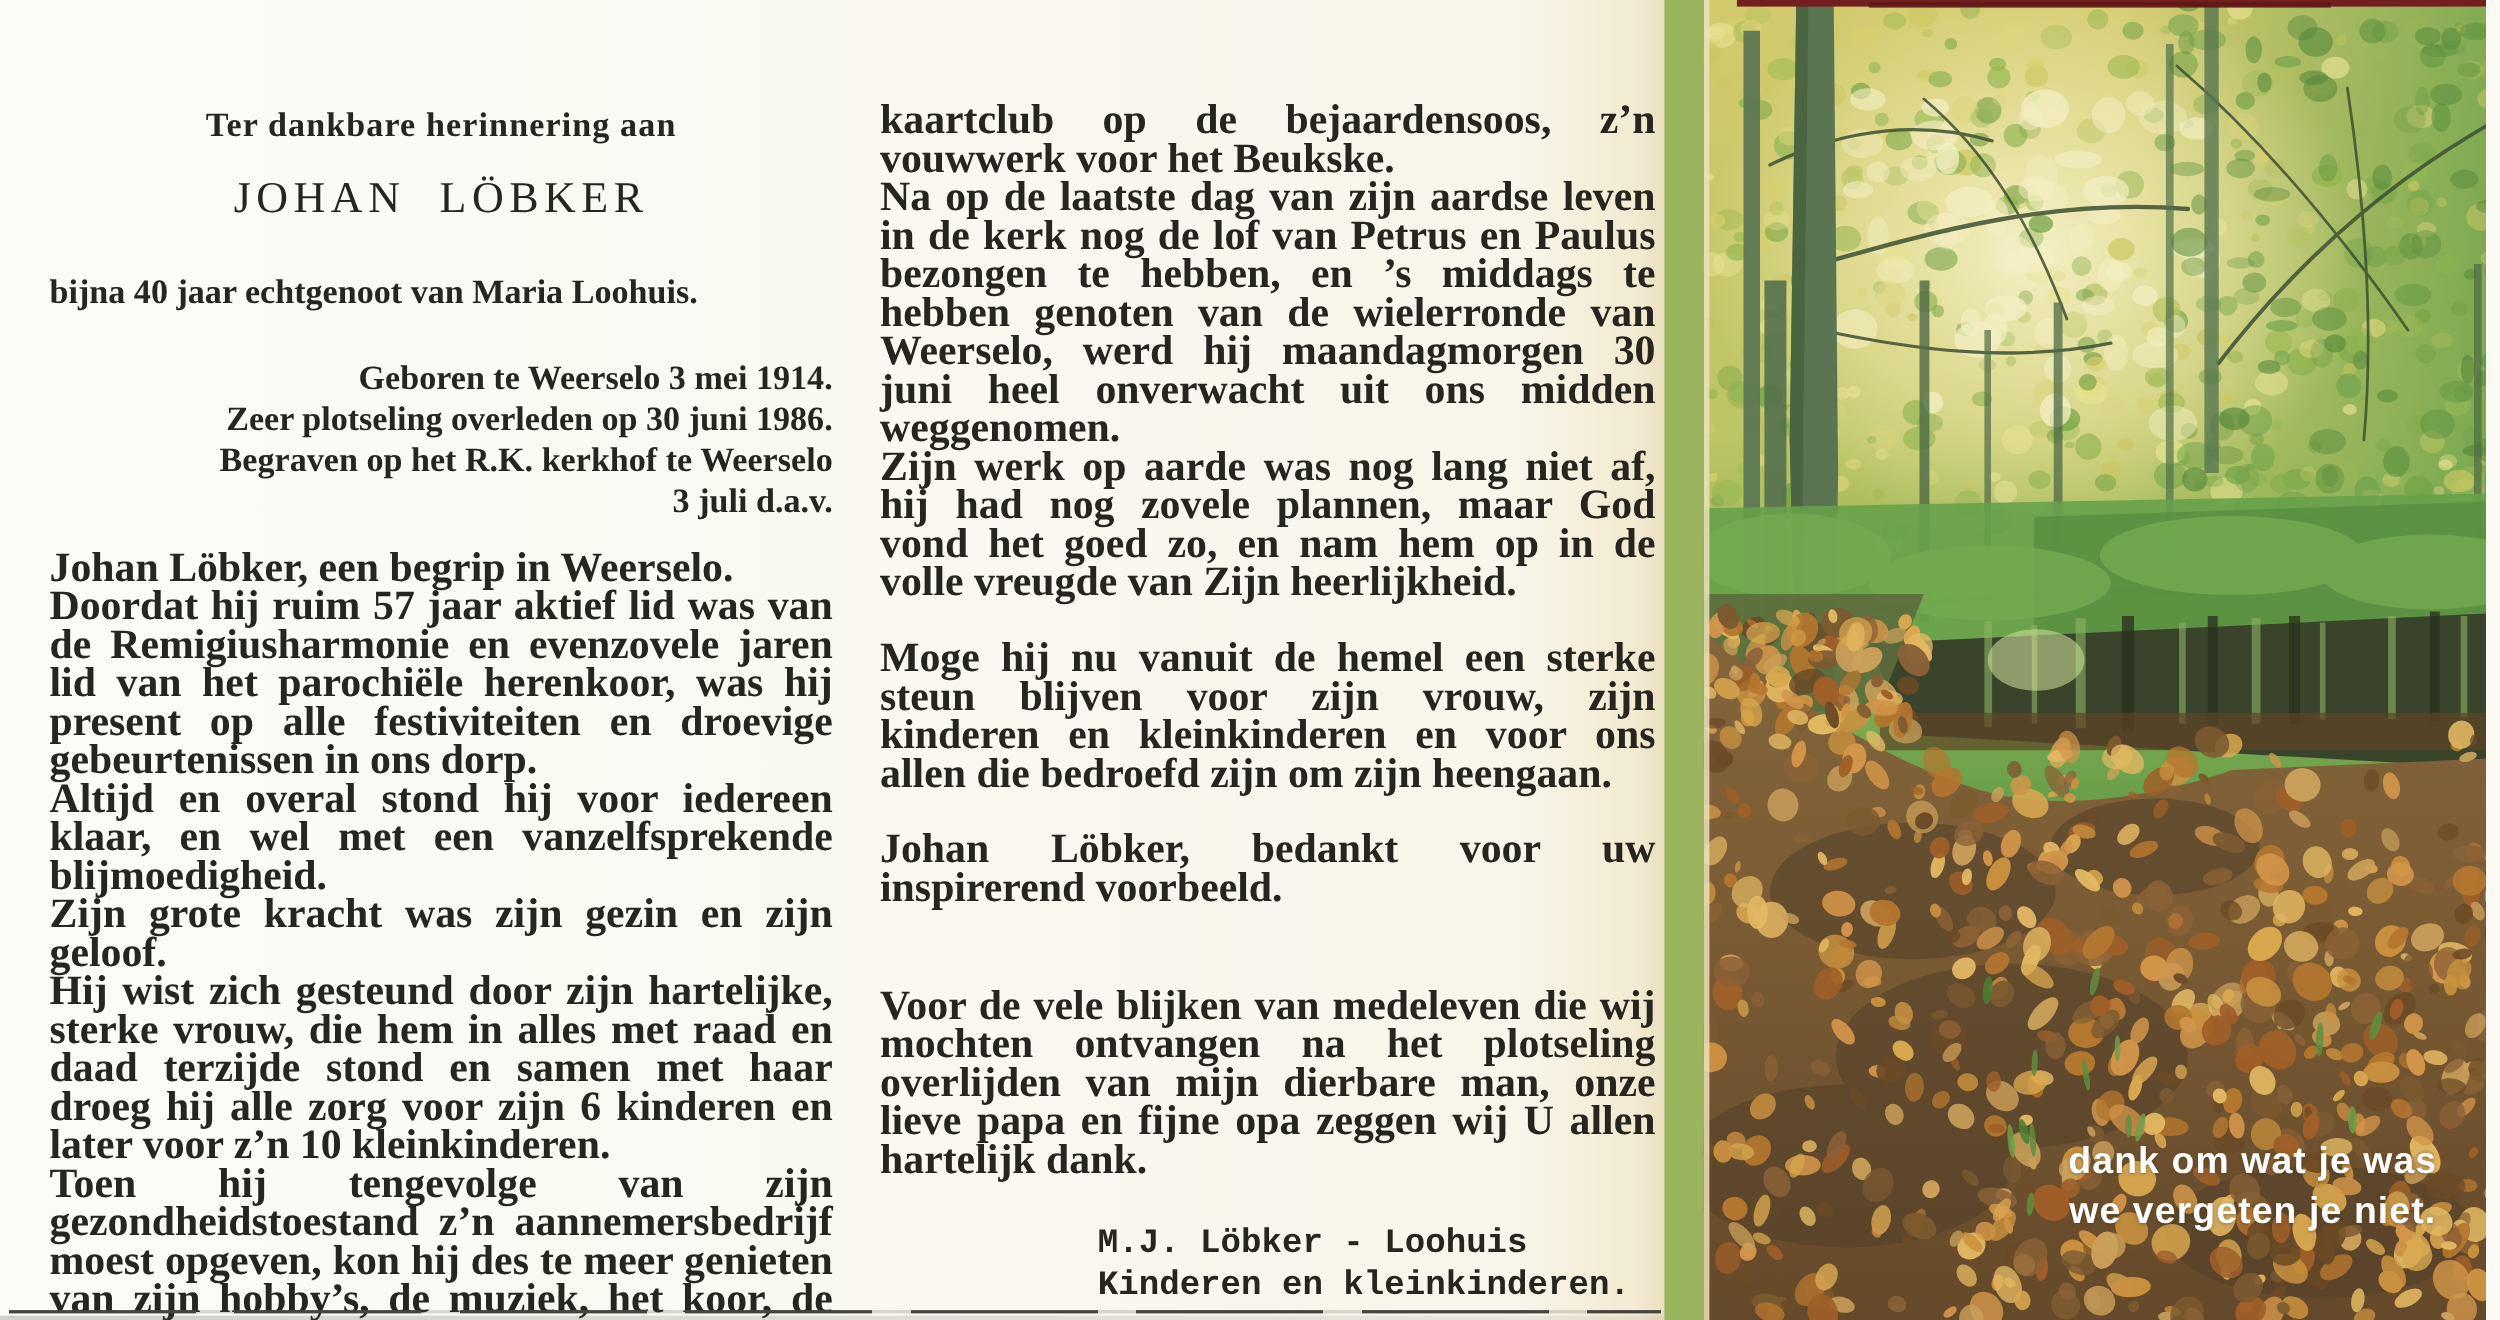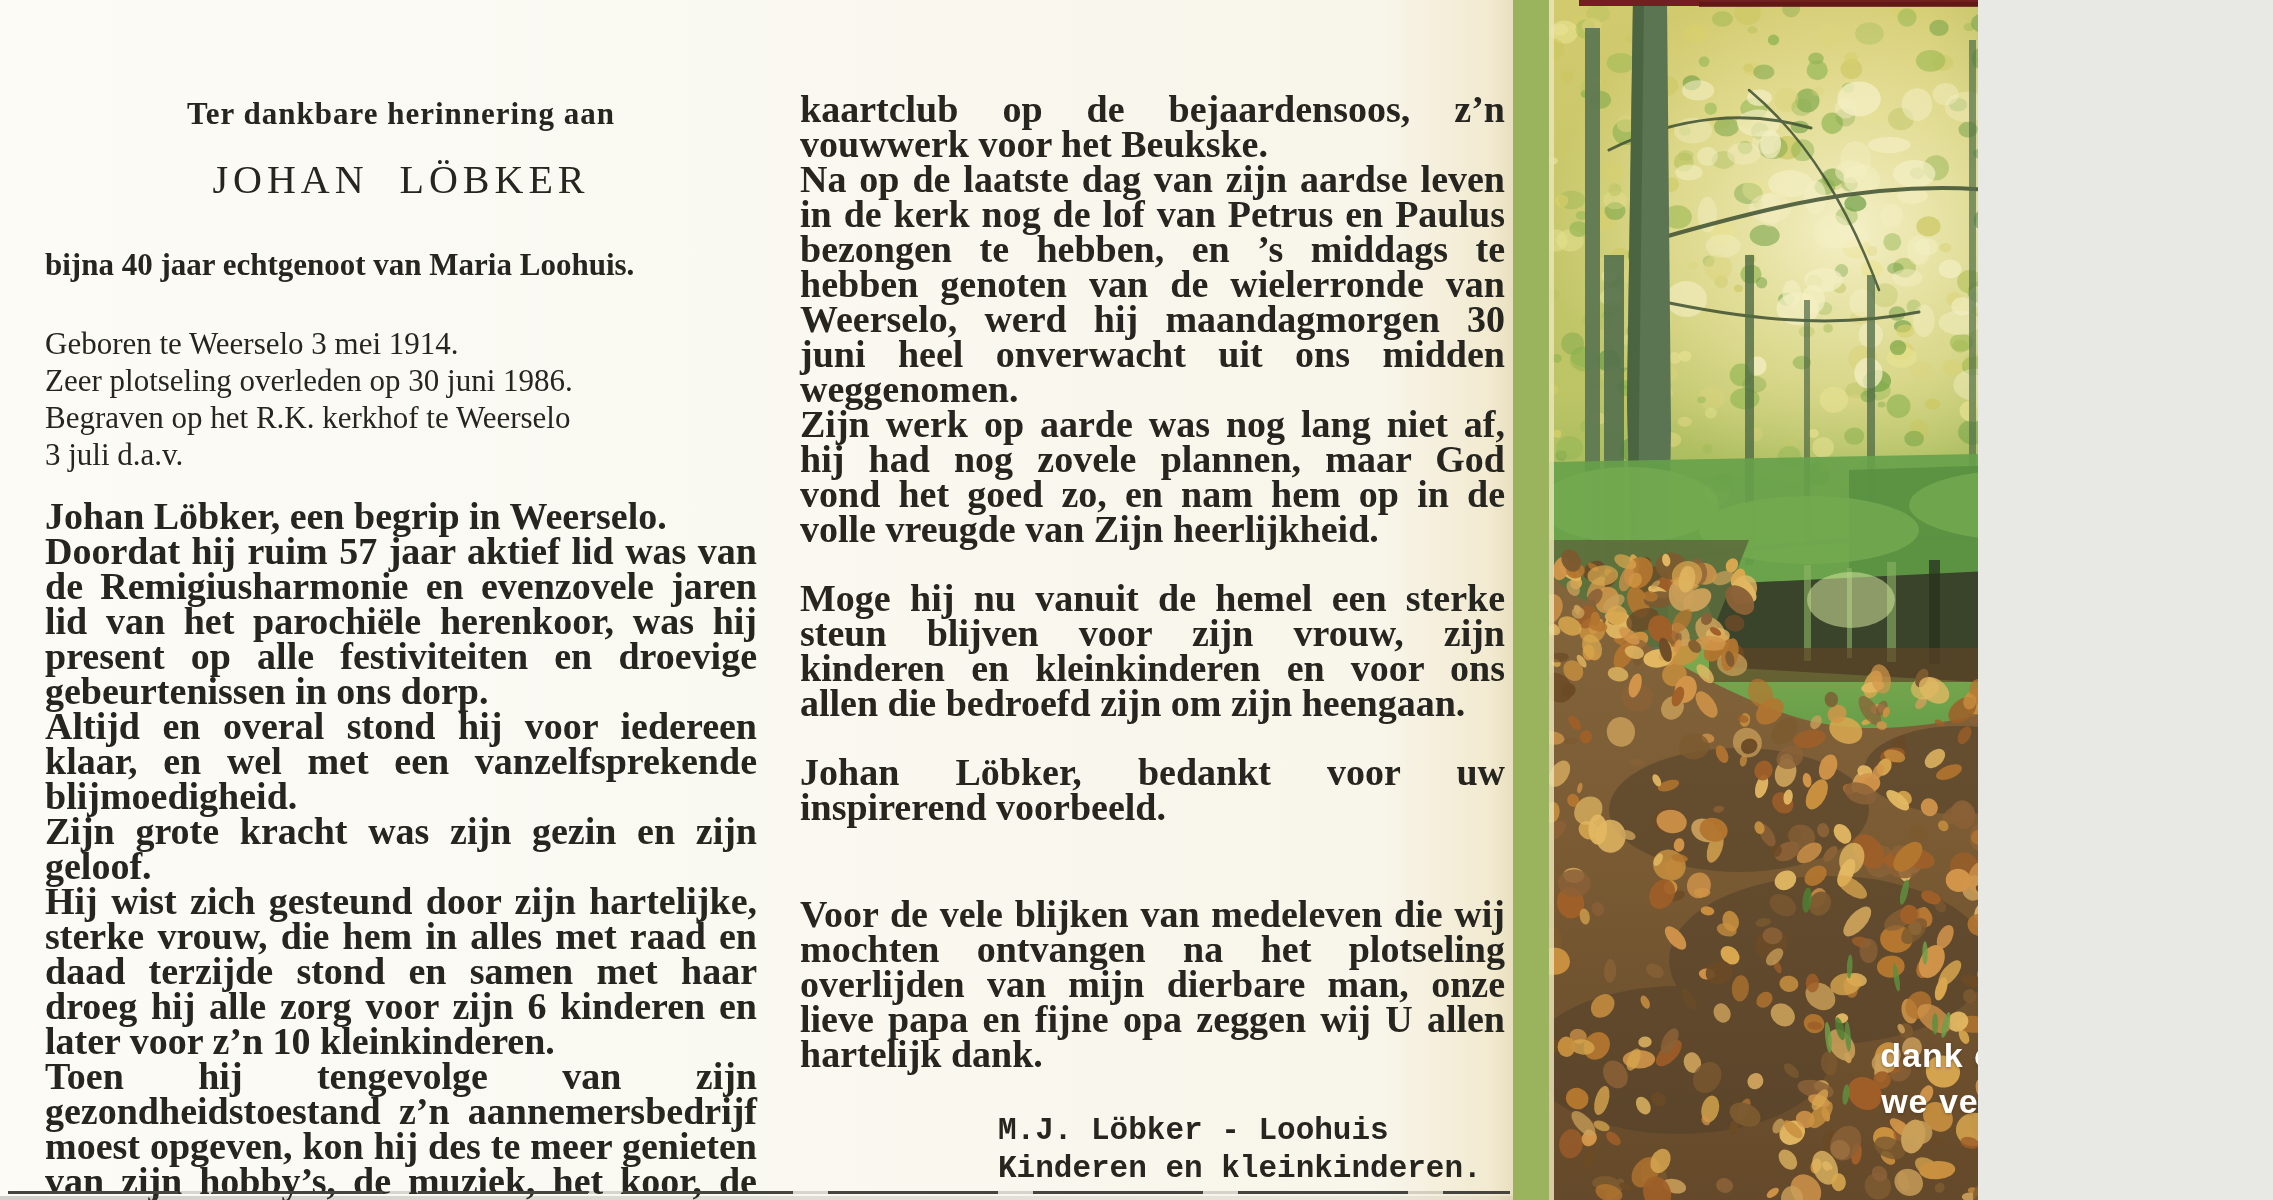--- a/index.html
+++ b/index.html
@@ -1,27 +1,27 @@
 <!DOCTYPE html>
 <html><head>
 <meta charset="utf-8">
 <style>
   html,body{margin:0;padding:0;background:#e8e8e4;}
-  .card{position:relative;width:1978px;height:1200px;background:#fbfaf4;overflow:hidden;
+  .card{position:relative;width:2273px;height:1200px;background:#fbfaf4;overflow:hidden;
         font-family:"Liberation Serif","DejaVu Serif",serif;color:#26251f;}
   .page{position:absolute;top:0;height:1200px;}
   .page-left{left:0;width:772px;background:linear-gradient(90deg,#fcfbf6,#f9f8f1);}
   .page-mid{left:772px;width:741px;background:linear-gradient(90deg,#faf8f0 0%,#f8f5ea 82%,#f2ead0 97%,#e9dfbe 100%);}
   .col{position:absolute;}
   .col-left{left:45px;top:96px;width:712px;}
   .col-mid{left:800px;top:92px;width:705px;}
   .intro{font-size:31px;text-align:center;letter-spacing:1px;margin-bottom:24px;font-weight:600;}
   .name{font-size:40px;text-align:center;letter-spacing:5px;word-spacing:16px;margin-bottom:44px;font-weight:400;}
   .subtitle{font-size:31px;text-align:left;margin-bottom:42px;font-weight:600;}
-  .dates{font-size:31px;text-align:left;line-height:37px;margin-bottom:26px;font-weight:400;}
+  .dates{font-size:31px;text-align:right;line-height:37px;margin-bottom:26px;font-weight:700;}
   .para{font-size:38px;line-height:35px;text-align:justify;font-weight:600;}
   .mt-sm{margin-top:34px;}
   .mt-lg{margin-top:72px;}
   .signature{margin-top:40px;margin-left:198px;font-size:31px;line-height:38px;font-weight:600;font-family:Liberation Mono, monospace;}
   .photo{position:absolute;left:1513px;top:0;width:747px;height:1200px;background:#9ab45e;padding-left:36px;}
   .photo svg{display:block;}
   .caption{position:absolute;left:330px;top:1032px;width:410px;text-align:center;
            font-family:"Liberation Sans","DejaVu Sans",sans-serif;font-weight:700;font-size:34px;
            line-height:46px;letter-spacing:1px;text-shadow:0 1px 3px rgba(70,45,10,.45);}
   .edge-right{position:absolute;left:2260px;top:0;width:13px;height:1200px;background:#fbfaf5;}

